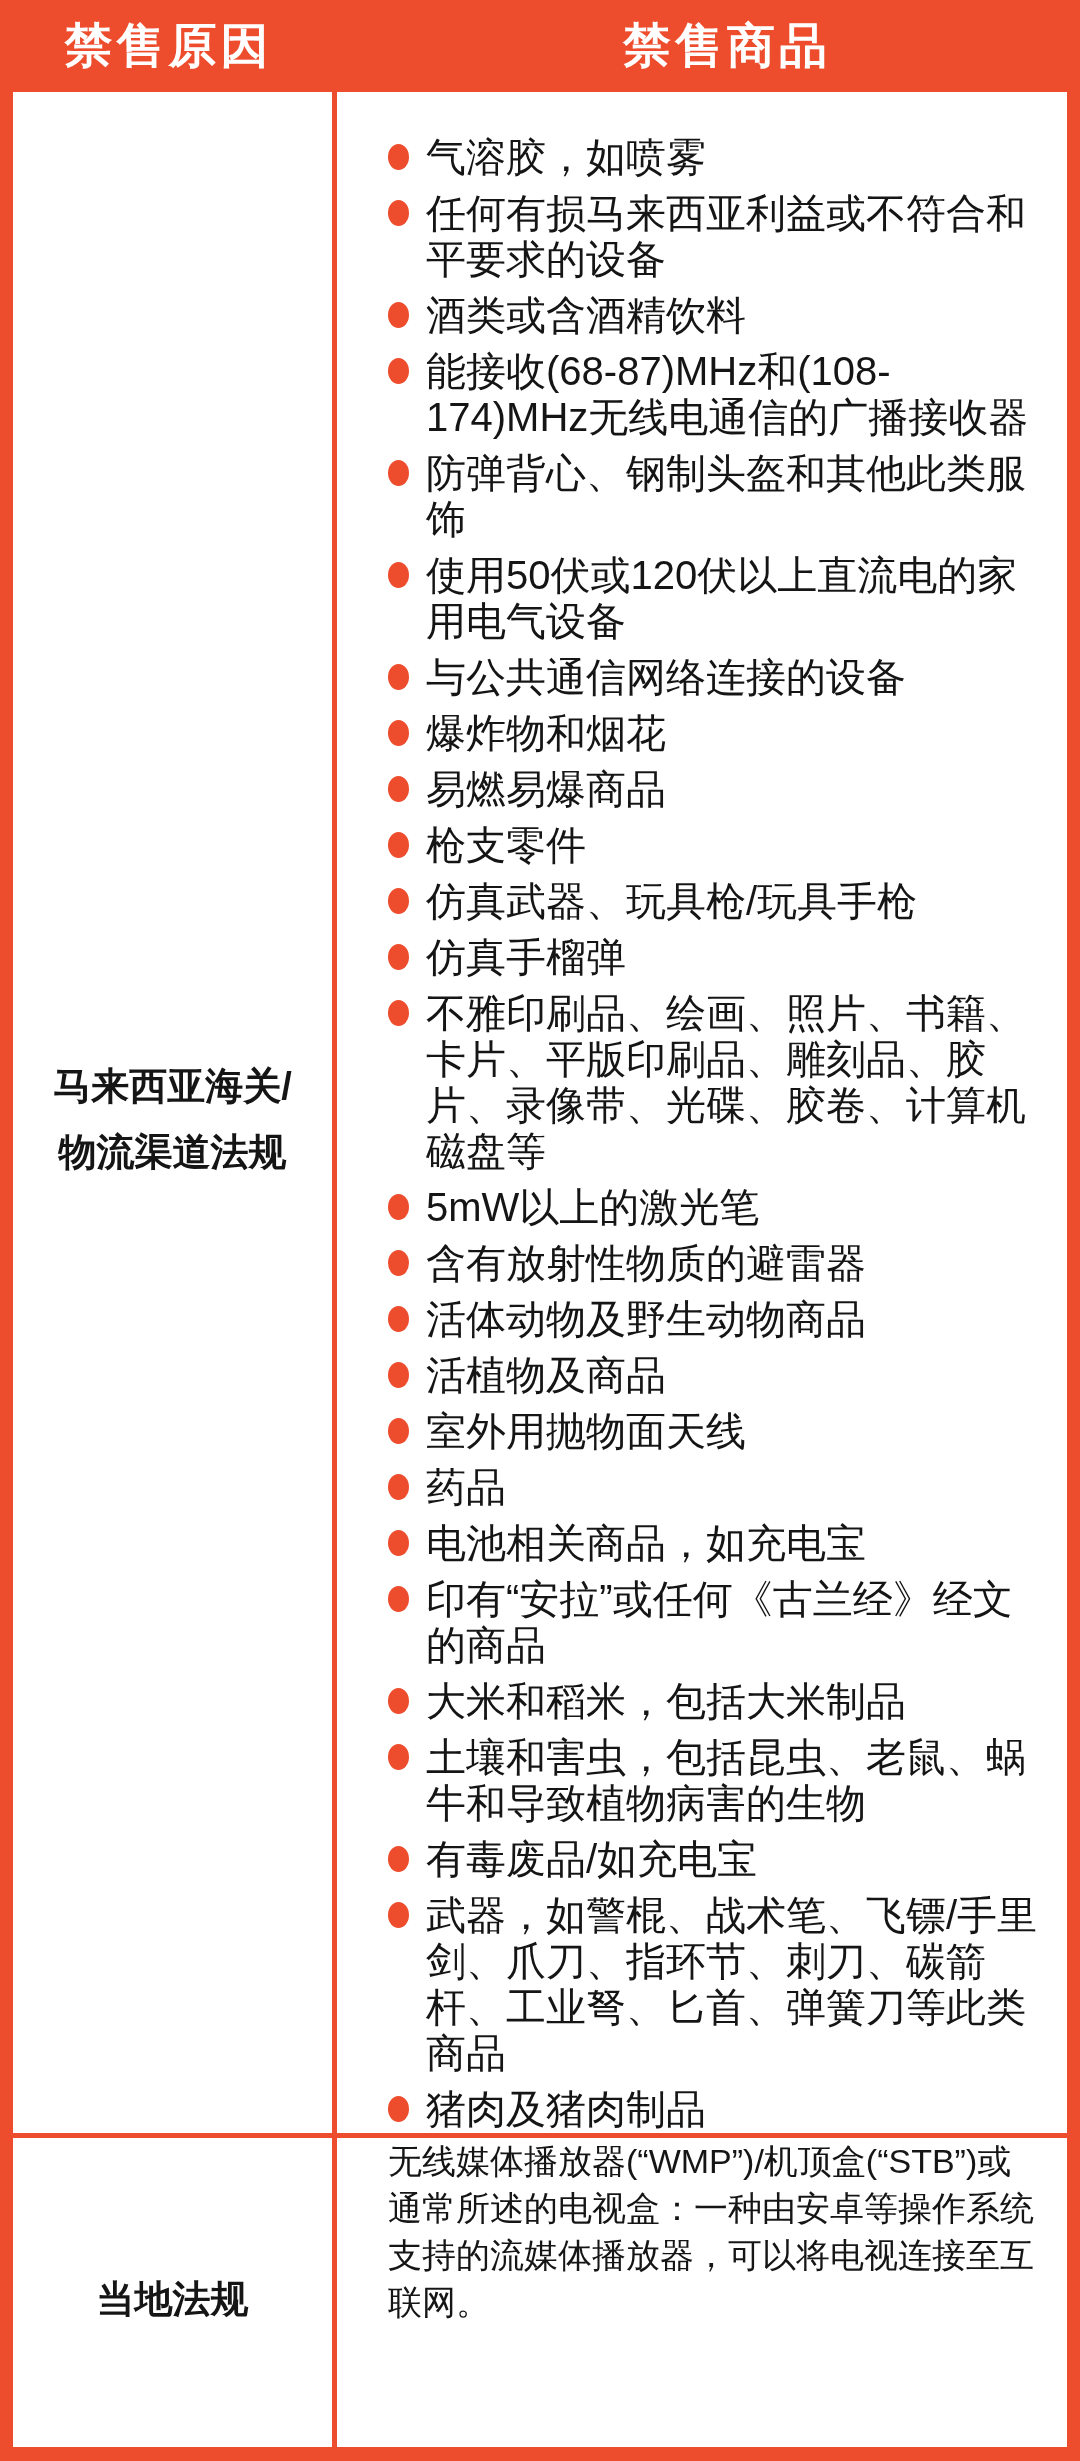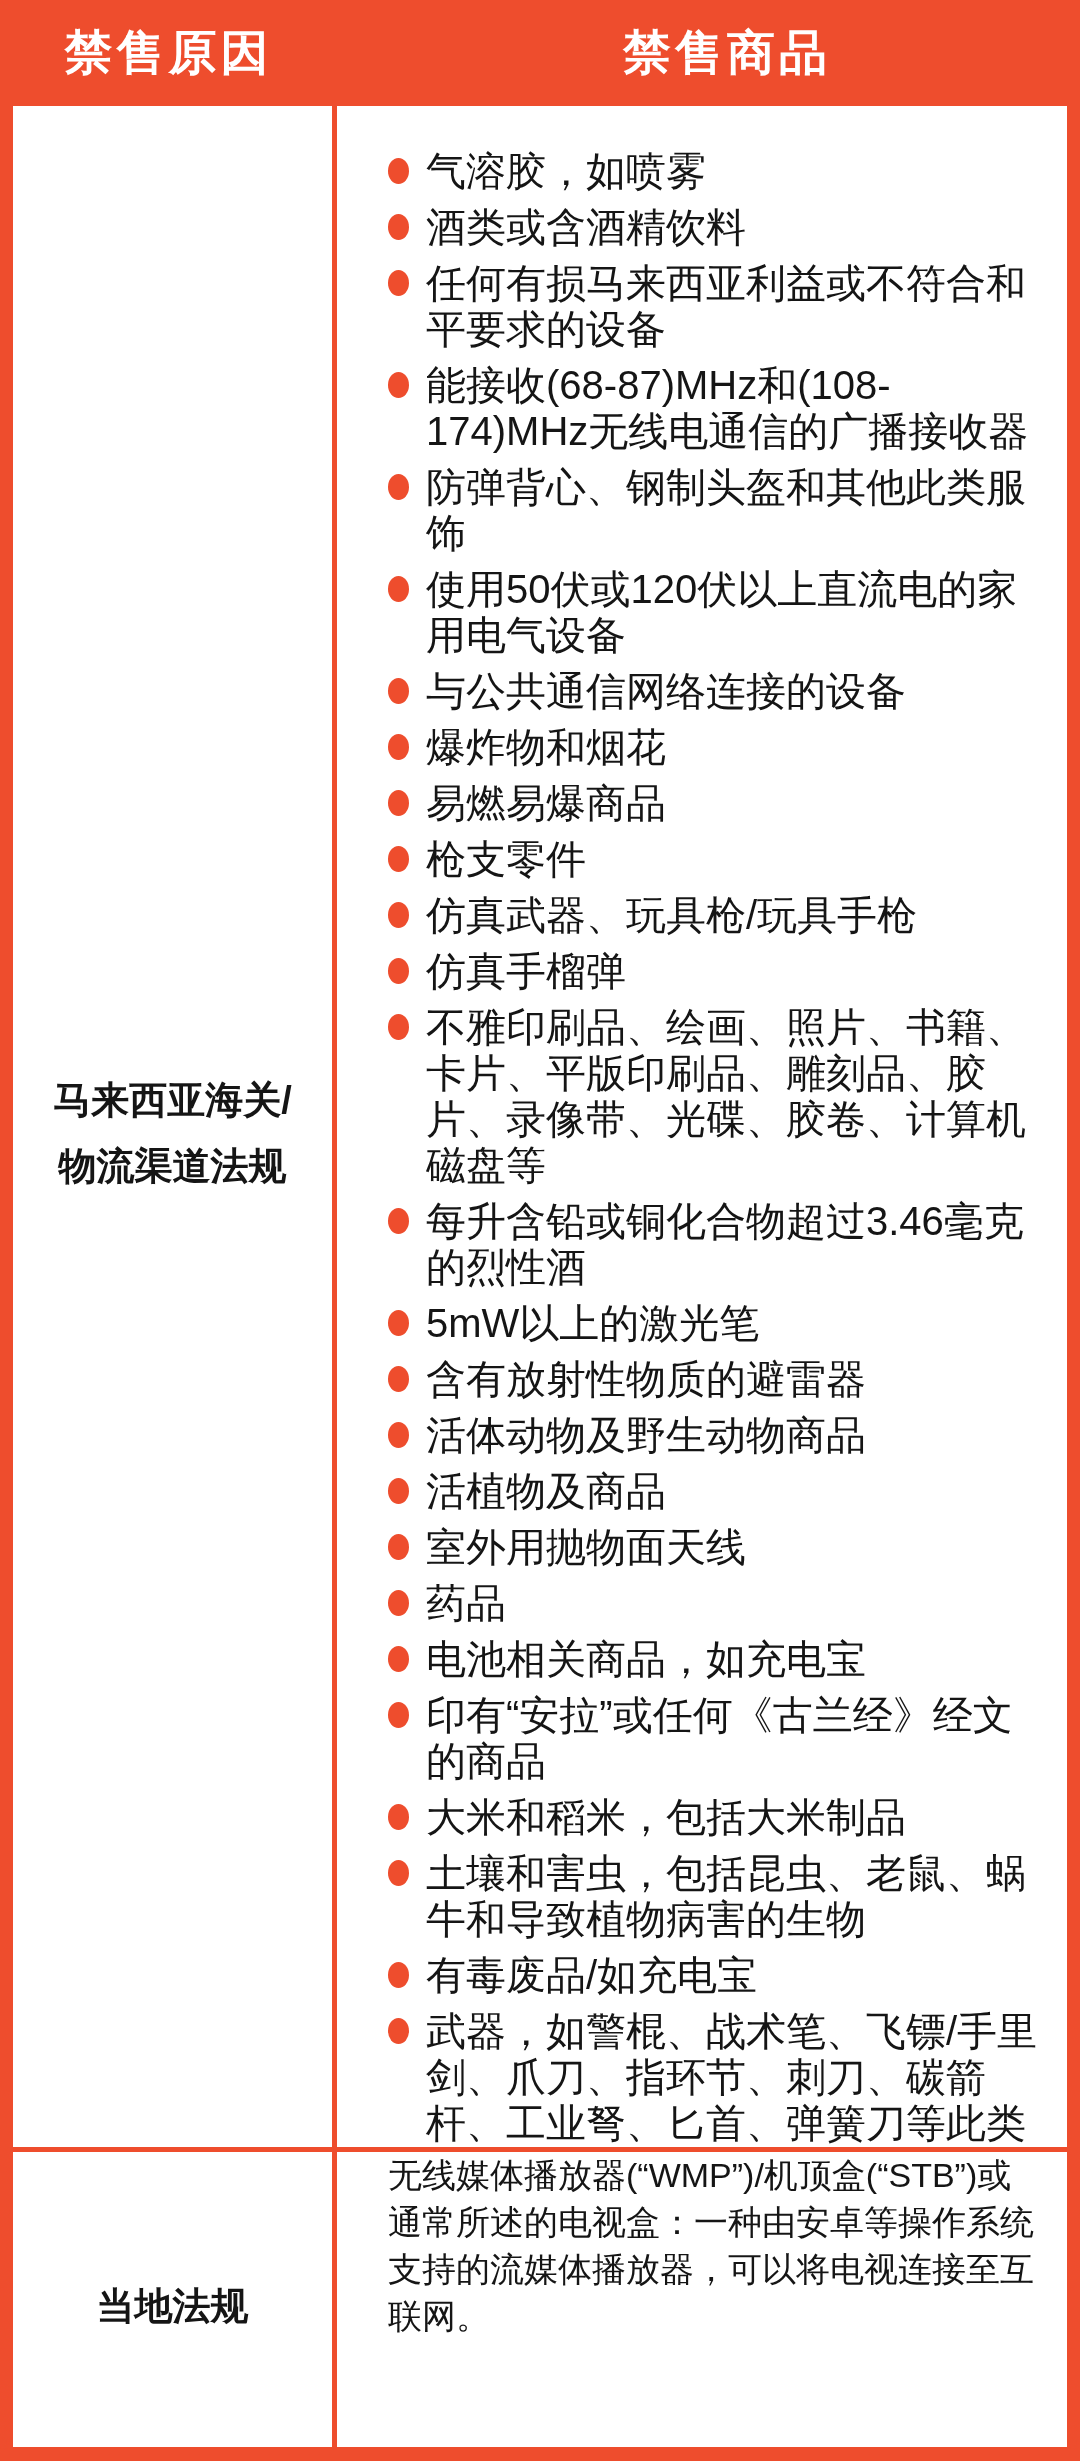--- a/index.html
+++ b/index.html
@@ -6,21 +6,21 @@
   .page {
     width: 1080px; height: 2461px;
     display: flex; flex-direction: column;
     background: #ffffff;
     font-family: "Liberation Sans", sans-serif;
     color: #151515;
     box-sizing: border-box;
     overflow: hidden;
   }
   .header {
-    height: 106px; flex-shrink: 0;
+    height: 92px; flex-shrink: 0;
     background: #EE4D2D;
     display: grid; grid-template-columns: 337px 1fr;
     align-items: center;
     gap: 37px;
   }
   .header-cell {
     color: #ffffff; font-weight: 700; font-size: 48px;
     text-align: center; letter-spacing: 4px;
   }
   .table-body {
@@ -88,28 +88,28 @@
     <div class="divider-v"></div>
 
     <div class="items-cell">
       <ul>
           <li>
           <span class="bullet"></span>
           <span class="item-text">气溶胶，如喷雾</span>
         </li>
           <li>
           <span class="bullet"></span>
+          <span class="item-text">任何有损马来西亚利益或不符合和平要求的设备</span>
+        </li>
+          <li>
+          <span class="bullet"></span>
           <span class="item-text">酒类或含酒精饮料</span>
         </li>
           <li>
           <span class="bullet"></span>
-          <span class="item-text">任何有损马来西亚利益或不符合和平要求的设备</span>
-        </li>
-          <li>
-          <span class="bullet"></span>
           <span class="item-text">能接收(68-87)MHz和(108-174)MHz无线电通信的广播接收器</span>
         </li>
           <li>
           <span class="bullet"></span>
           <span class="item-text">防弹背心、钢制头盔和其他此类服饰</span>
         </li>
           <li>
           <span class="bullet"></span>
           <span class="item-text">使用50伏或120伏以上直流电的家用电气设备</span>
         </li>
@@ -133,24 +133,20 @@
           <span class="bullet"></span>
           <span class="item-text">仿真武器、玩具枪/玩具手枪</span>
         </li>
           <li>
           <span class="bullet"></span>
           <span class="item-text">仿真手榴弹</span>
         </li>
           <li>
           <span class="bullet"></span>
           <span class="item-text">不雅印刷品、绘画、照片、书籍、卡片、平版印刷品、雕刻品、胶片、录像带、光碟、胶卷、计算机磁盘等</span>
-        </li>
-          <li>
-          <span class="bullet"></span>
-          <span class="item-text">每升含铅或铜化合物超过3.46毫克的烈性酒</span>
         </li>
           <li>
           <span class="bullet"></span>
           <span class="item-text">5mW以上的激光笔</span>
         </li>
           <li>
           <span class="bullet"></span>
           <span class="item-text">含有放射性物质的避雷器</span>
         </li>
           <li>

